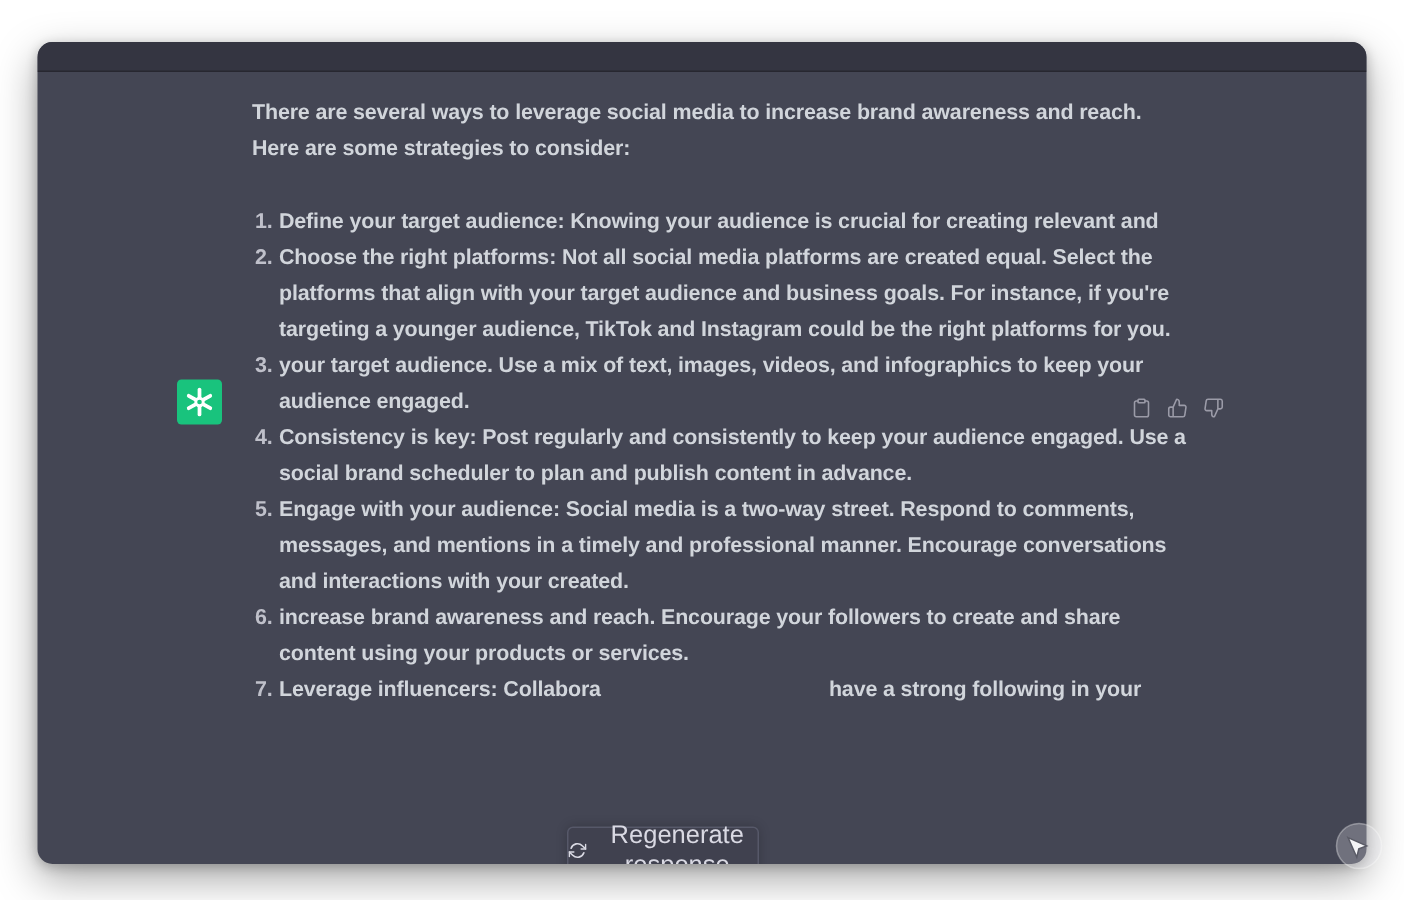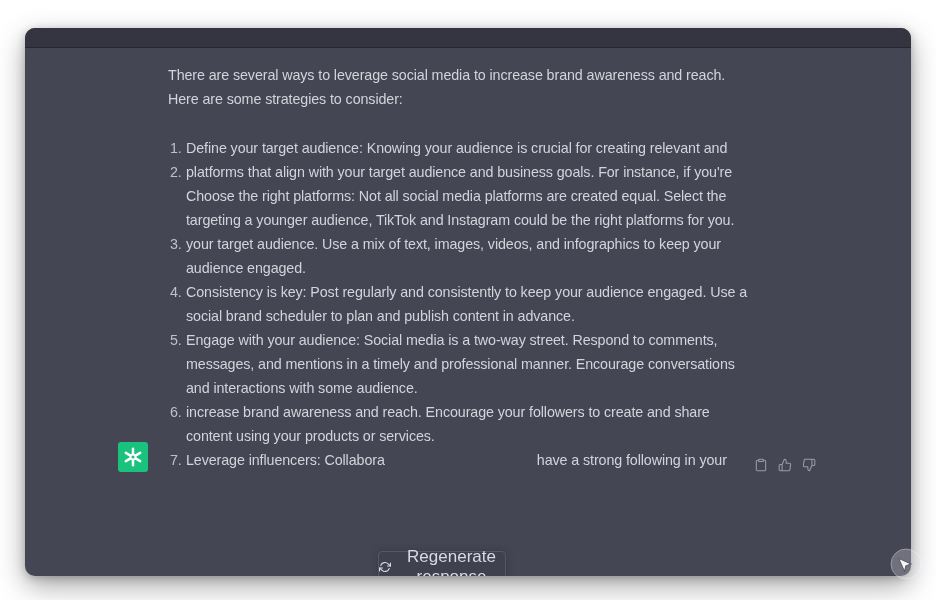--- a/index.html
+++ b/index.html
@@ -19,22 +19,23 @@
     overflow:hidden;
     box-shadow:0 10px 28px rgba(0,0,0,0.35), 0 2px 8px rgba(0,0,0,0.22);
   }
   .top-strip {
     height:20px;
     background:#343541;
     border-bottom:1px solid rgba(0,0,0,0.25);
   }
   .message-row {
     display:flex;
-    align-items:flex-end;
+    align-items:center;
     padding:15px 0 0 93px;
+    font-weight:bold;
   }
   .avatar {
     width:30px; height:30px;
     border-radius:3px;
     background:#19c37d;
     flex:none;
     display:flex; align-items:center; justify-content:center;
   }
   .content {
     margin-left:20px;
@@ -130,22 +131,22 @@
         <div class="li">
           <span class="num">1.</span>
           <div class="li-lines">
             <span class="tline">Define your target audience: Knowing your audience is crucial for creating relevant and</span>
           </div>
         </div>
 
         <div class="li">
           <span class="num">2.</span>
           <div class="li-lines">
+            <span class="tline">Choose the right platforms: Not all social media platforms are created equal. Select the</span>
             <span class="tline">platforms that align with your target audience and business goals. For instance, if you're</span>
-            <span class="tline">Choose the right platforms: Not all social media platforms are created equal. Select the</span>
             <span class="tline">targeting a younger audience, TikTok and Instagram could be the right platforms for you.</span>
           </div>
         </div>
 
         <div class="li">
           <span class="num">3.</span>
           <div class="li-lines">
             <span class="tline">your target audience. Use a mix of text, images, videos, and infographics to keep your</span>
             <span class="tline">audience engaged.</span>
           </div>
@@ -157,21 +158,21 @@
             <span class="tline">Consistency is key: Post regularly and consistently to keep your audience engaged. Use a</span>
             <span class="tline">social brand scheduler to plan and publish content in advance.</span>
           </div>
         </div>
 
         <div class="li">
           <span class="num">5.</span>
           <div class="li-lines">
             <span class="tline">Engage with your audience: Social media is a two-way street. Respond to comments,</span>
             <span class="tline">messages, and mentions in a timely and professional manner. Encourage conversations</span>
-            <span class="tline">and interactions with some audience.</span>
+            <span class="tline">and interactions with your created.</span>
           </div>
         </div>
 
         <div class="li">
           <span class="num">6.</span>
           <div class="li-lines">
             <span class="tline">increase brand awareness and reach. Encourage your followers to create and share</span>
             <span class="tline">content using your products or services.</span>
           </div>
         </div>

